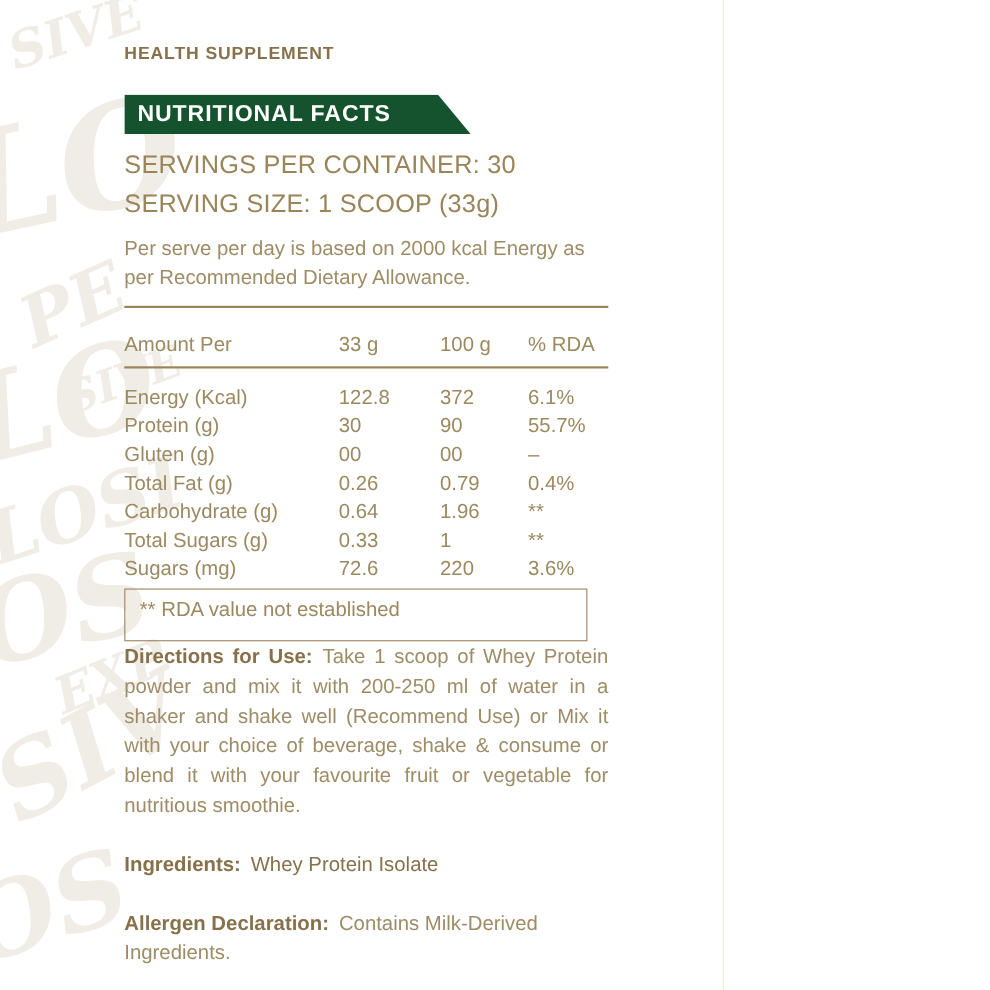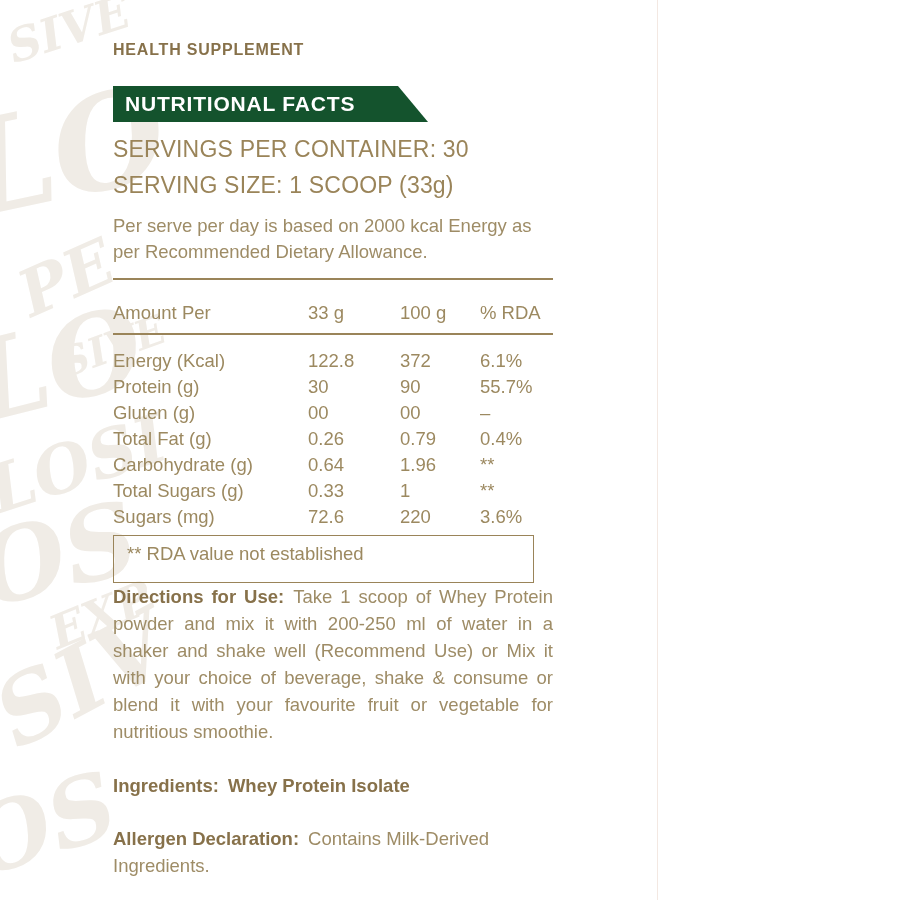--- a/index.html
+++ b/index.html
@@ -80,21 +80,21 @@
 
   .notebox {
     margin-top:5px; width:406px;
     border:1.5px solid #9a8459;
     padding:6px 0 16px 13px;
     font-size:18.5px; line-height:24px; color:#9c8960;
   }
 
   .para { margin:0; font-size:18.5px; line-height:27px; color:#9e8c66; }
   .para b { color:#87714a; font-weight:bold; margin-right:9px;text-align:center; }
-  .para .bval { color:#87714a; font-weight:bold; margin-right:0; }
+  .para .bval { color:#87714a; font-weight:normal; margin-right:0; }
   .directions { text-align:justify; }
   .ingredients { margin-top:27px; }
   .allergen { margin-top:26px; width:438px; }
 </style>
 </head>
 <body>
 
 <div class="watermark">
   <span class="wm" style="left:6px;   top:2px;   font-size:46px;  transform:rotate(-18deg);">SIVE</span>
   <span class="wm" style="left:-38px; top:75px;  font-size:130px; transform:rotate(-12deg);">LO</span>

